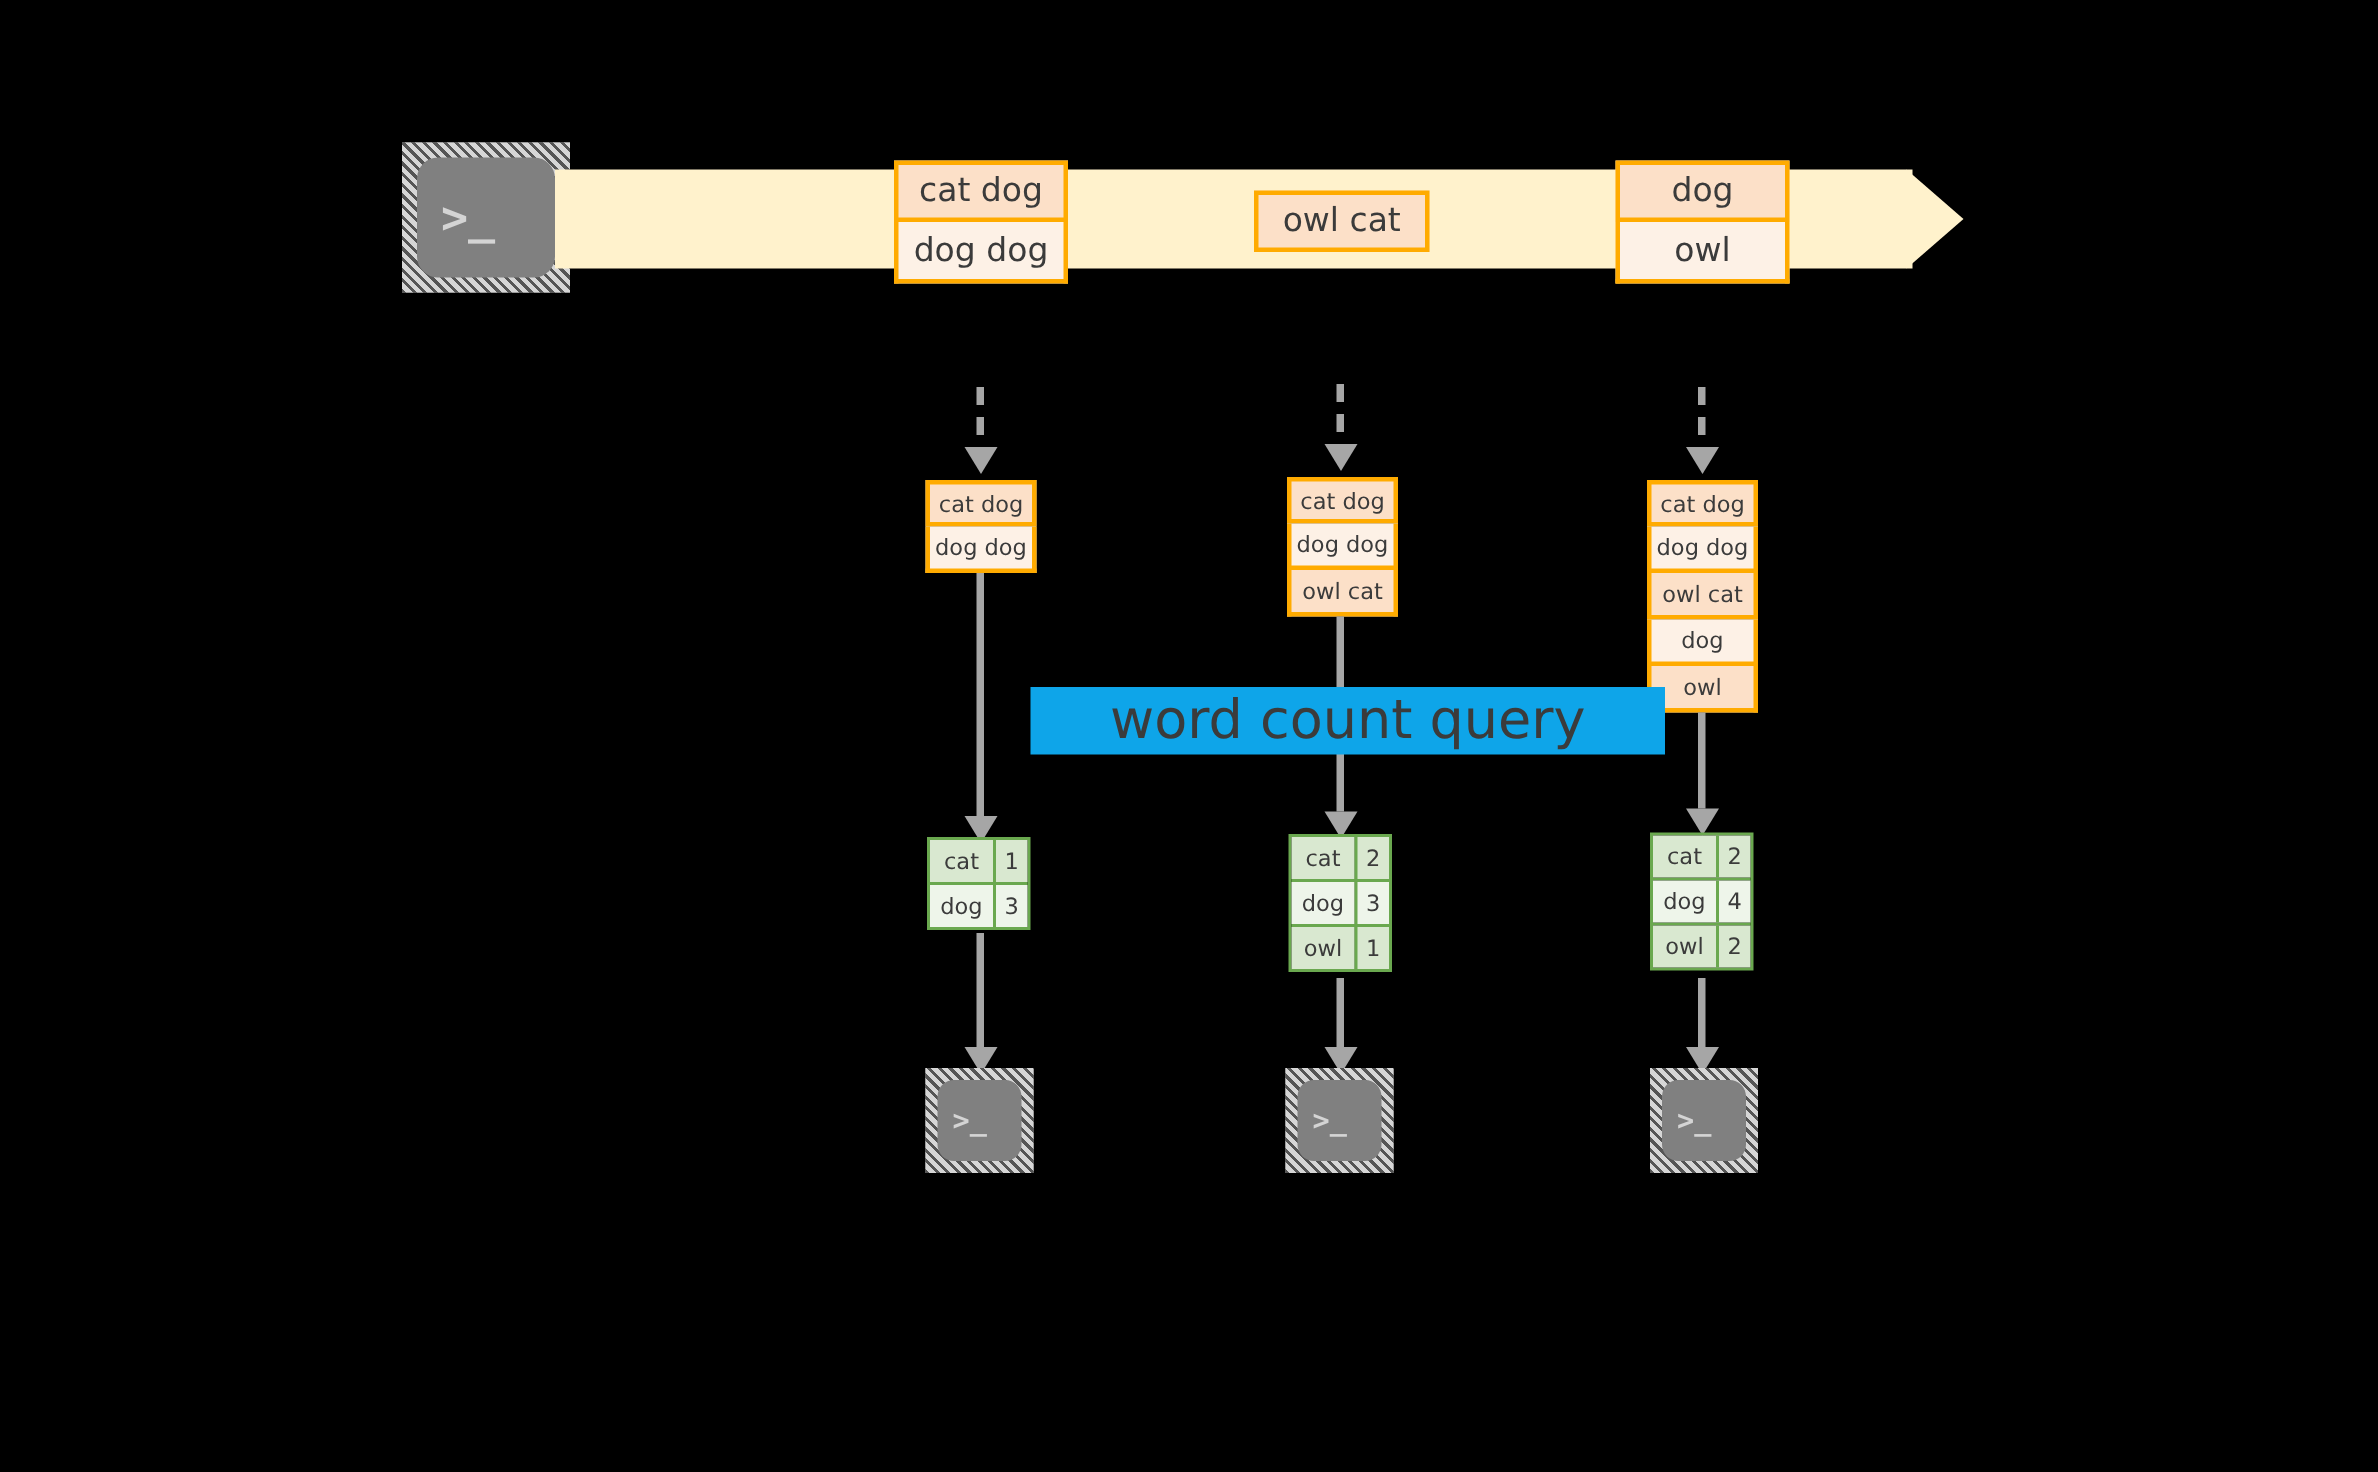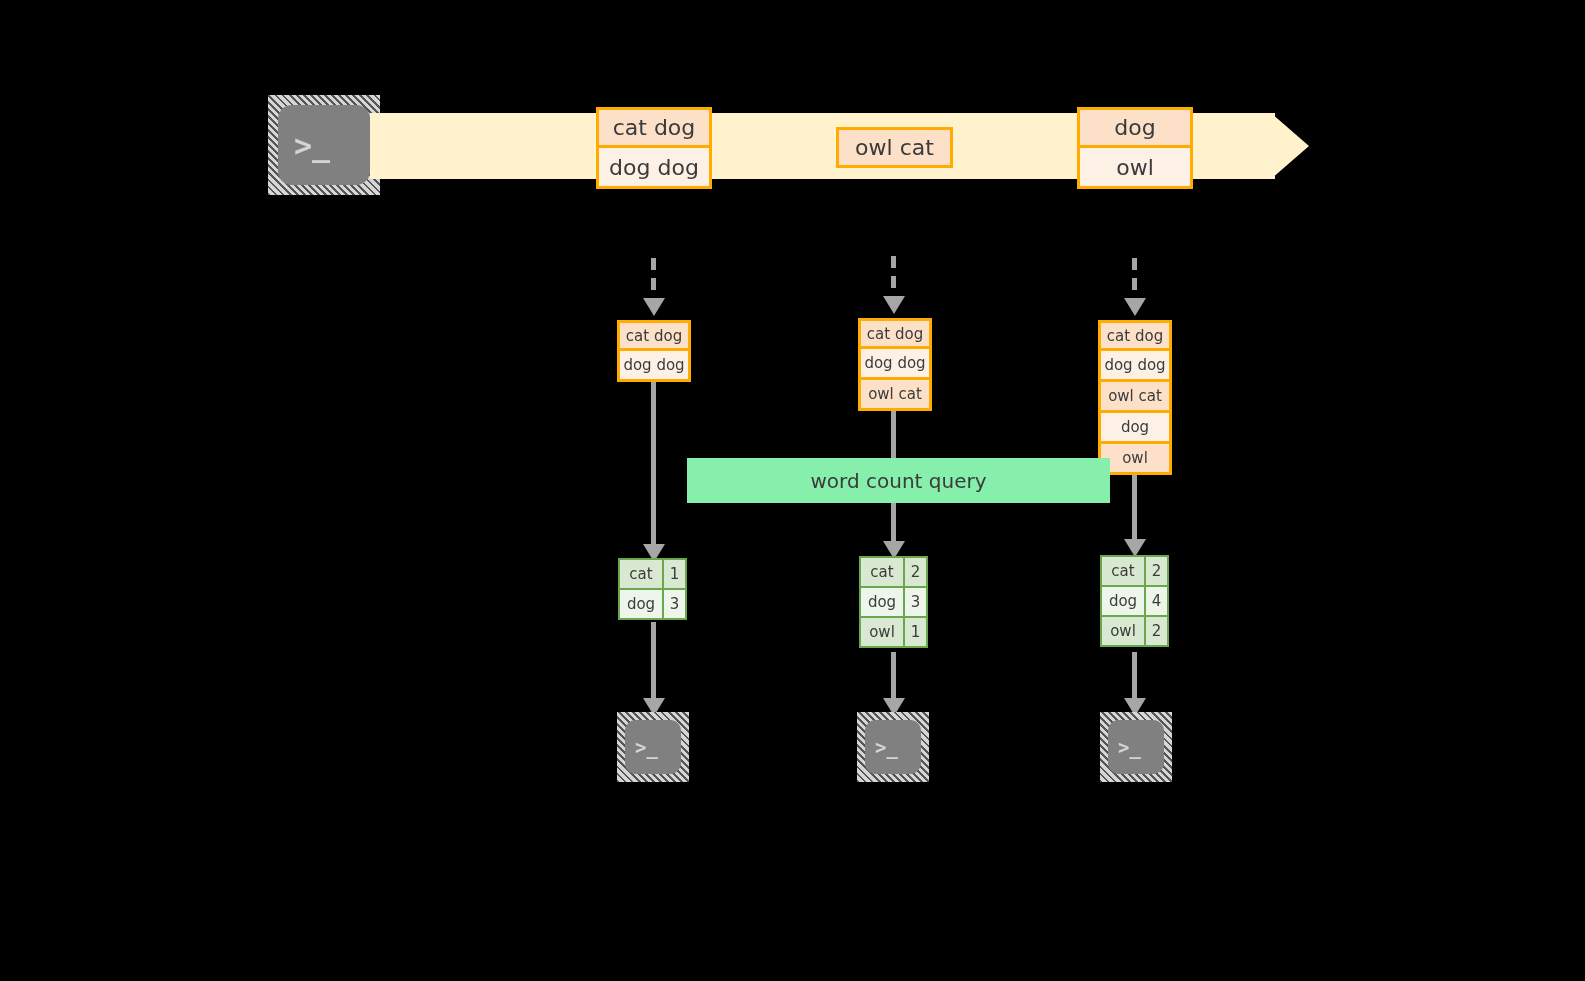--- a/index.html
+++ b/index.html
@@ -96,26 +96,26 @@
     width: 0; height: 0;
     border-left: 11px solid transparent;
     border-right: 11px solid transparent;
     border-top: 18px solid #a6a6a6;
     left: -8.5px;
   }
 
   
   .banner {
     position: absolute;
-    background: #86efac;
+    background: #0ea5e9;
     color: #3b3b3b;
     display: flex;
     align-items: center;
     justify-content: center;
-    font-size: 20px;
+    font-size: 36px;
     white-space: nowrap;
   }
 </style>
 </head>
 <body>
 
 <div id="stage">
 
   <div class="term" style="left:268px; top:95px; width:112px; height:100px;">
     <div class="term-inner"></div>

